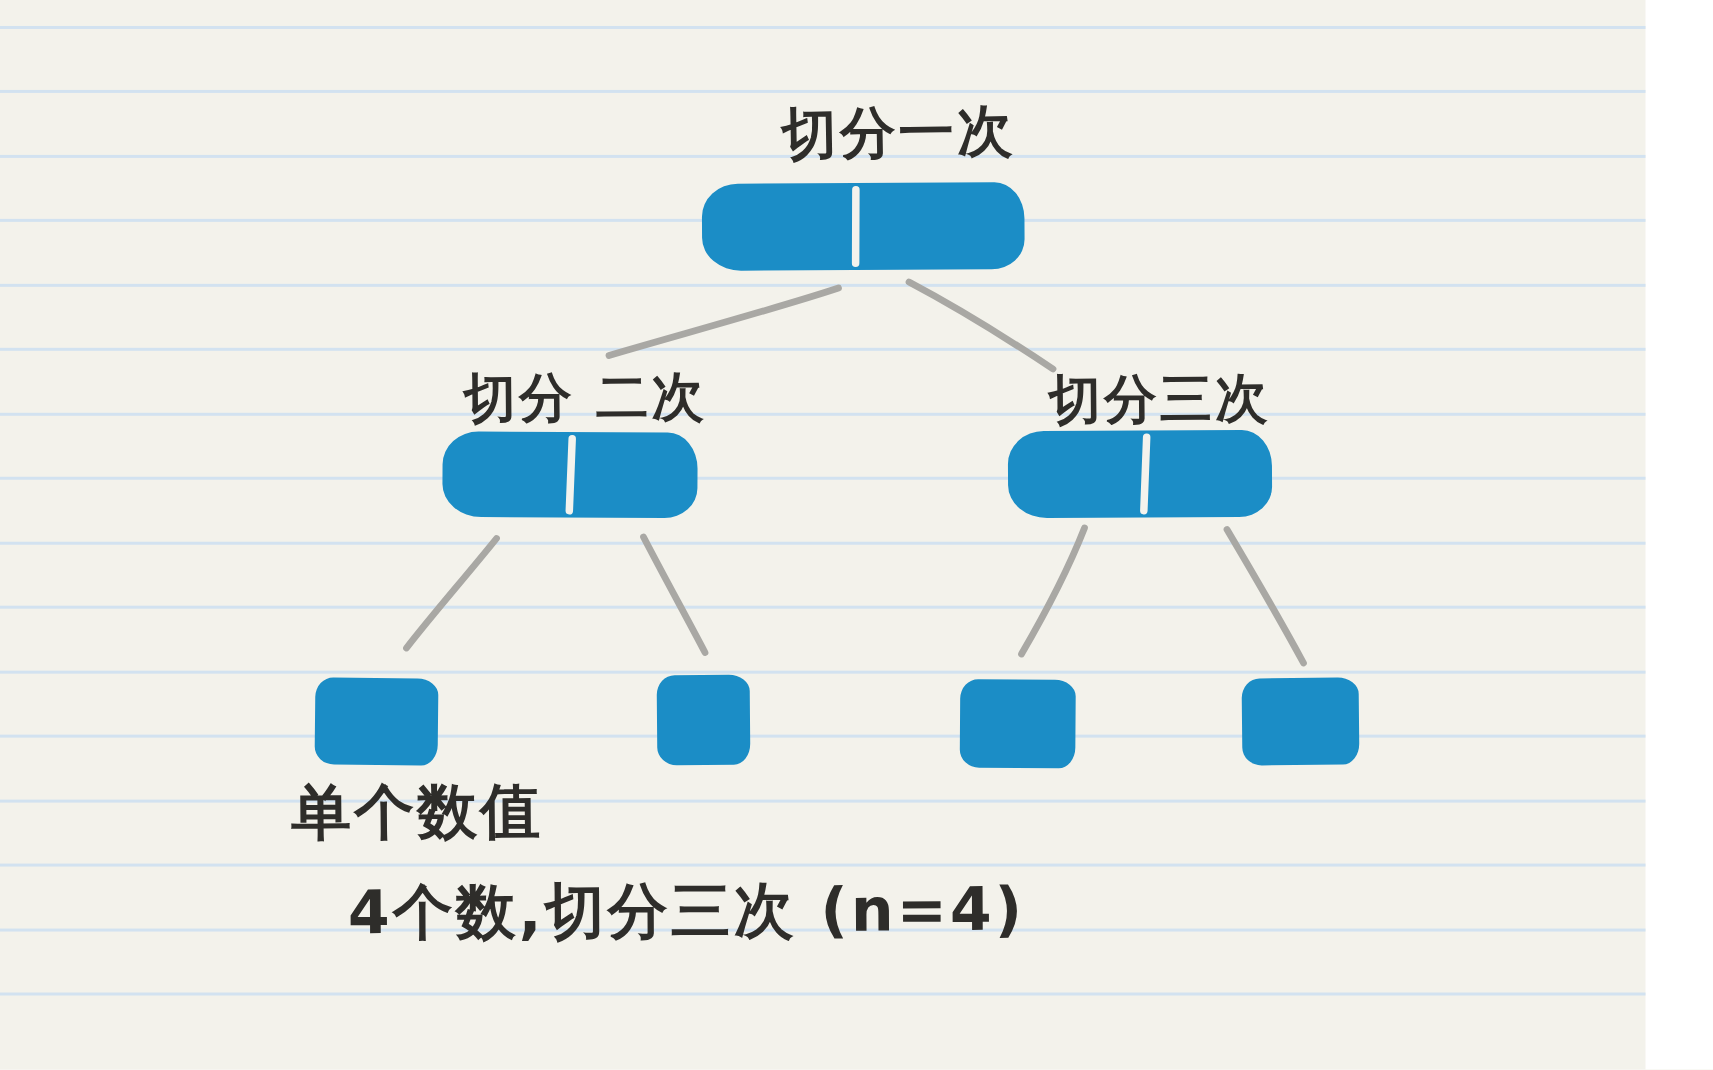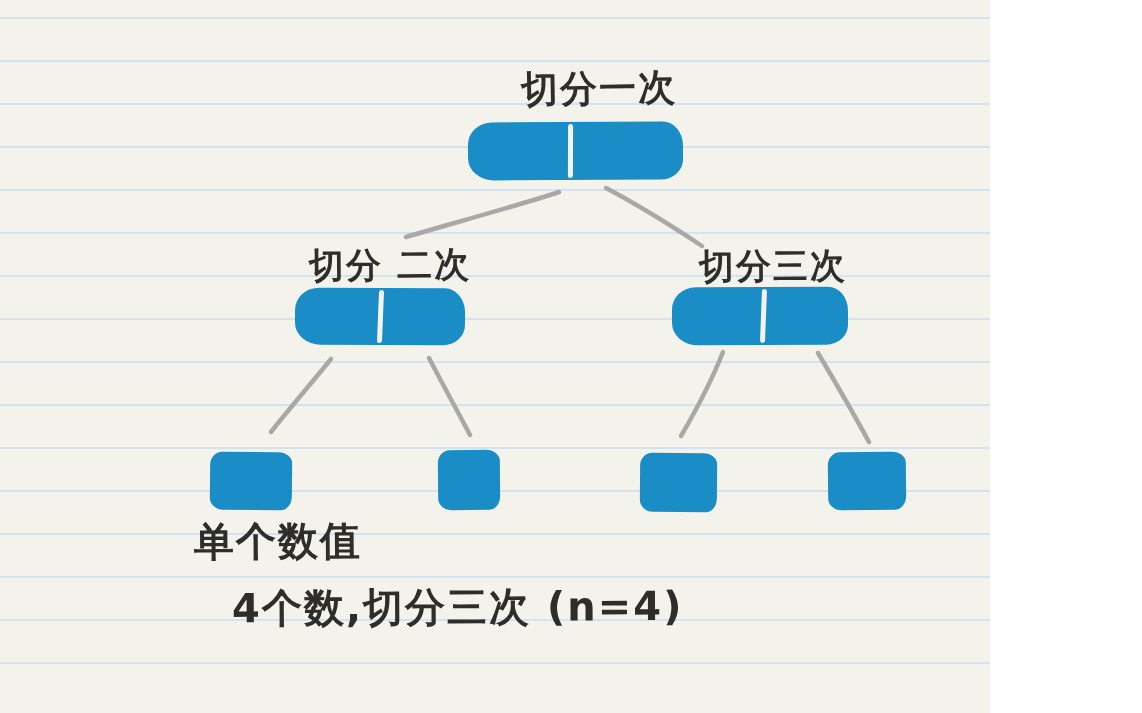--- a/index.html
+++ b/index.html
@@ -1,21 +1,21 @@
 <!DOCTYPE html>
 <html><head>
 <meta charset="utf-8">
 <style>
   html, body {
     margin: 0;
     padding: 0;
   }
   .canvas {
     position: relative;
-    width: 990px;
+    width: 1097px;
     height: 713px;
     overflow: hidden;
     background-color: #f3f2eb;
     background-image: repeating-linear-gradient(
       to bottom,
       transparent 0px,
       transparent 41px,
       #d2e2f0 41px,
       #d2e2f0 43px
     );

